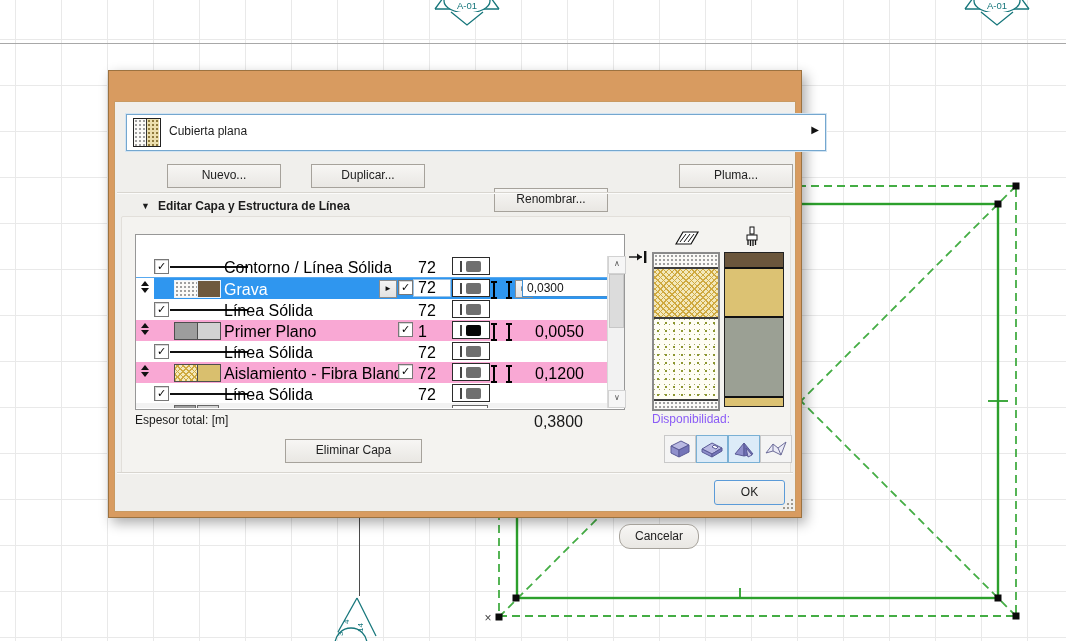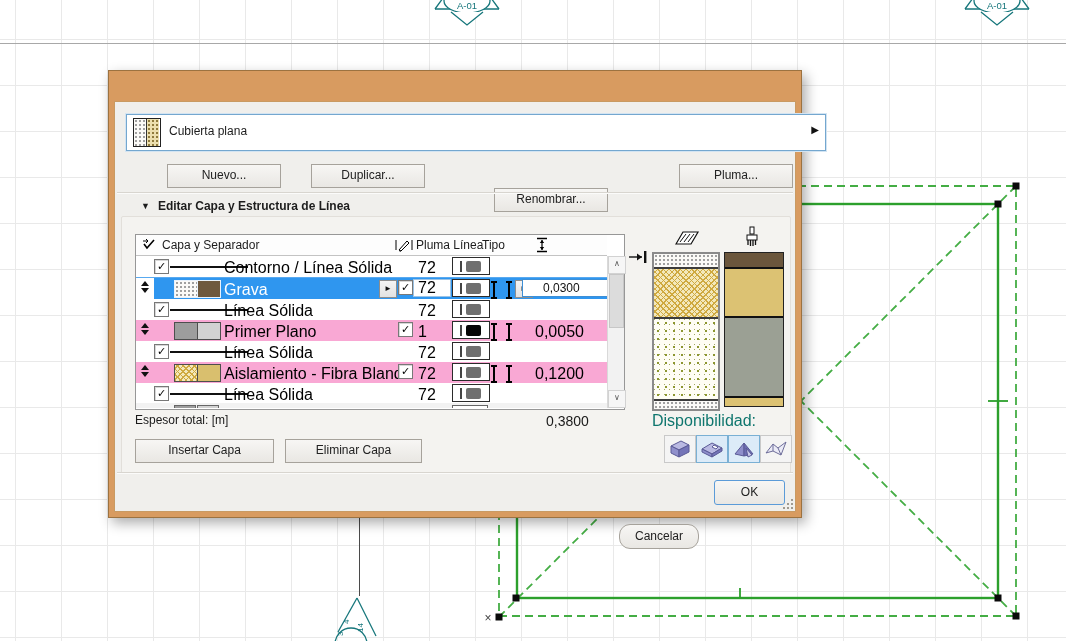--- a/index.html
+++ b/index.html
@@ -61,42 +61,42 @@
   .penval.field{left:277px;top:1px;width:32px;height:16px;background:#fff;border:1px solid #9cc3e5;padding-left:4px;line-height:16px;}
   .pensw{position:absolute;left:316px;top:1px;width:36px;height:16px;background:#fff;border:1px solid #2b2b2b;display:flex;align-items:center;}
   .pensw .pline{width:2px;height:11px;background:#444;margin-left:7px;}
   .pensw .psq{width:15px;height:11px;background:#6f6f6f;border-radius:2px;margin-left:4px;}
   .pensw .psq.black{background:#060606;}
   .tipo{position:absolute;left:355px;top:3px;display:flex;gap:9px;}
   .ibar{position:relative;display:inline-block;width:6px;height:14px;border-top:2px solid #000;border-bottom:2px solid #000;}
   .ibar::after{content:"";position:absolute;left:2px;top:0;bottom:0;width:2px;background:#000;}
   .thicktxt{position:absolute;left:399px;top:3px;}
   .thickfield{position:absolute;left:386px;top:1px;width:80px;height:16px;background:#fff;border:1px solid #3d8fd6;
-    font-size:12px;padding-left:20px;line-height:16px;color:#111;}
+    font-size:12px;padding-left:4px;line-height:16px;color:#111;}
   #sliver{position:absolute;left:0;top:168px;width:471px;height:5px;background:#f2f2f2;overflow:hidden;}
   #sliver i{position:absolute;top:2px;height:6px;border:1px solid #666;}
   
   #vscroll{position:absolute;right:0;top:21px;width:16px;height:152px;background:#f2f2f2;border-left:1px solid #d9d9d9;}
   .sarrow{position:absolute;left:0;width:16px;height:16px;background:#f6f6f6;border:1px solid #d2d2d2;
     font-size:8px;text-align:center;line-height:14px;color:#555;}
   #sarrow-up{top:0;} #sarrow-dn{bottom:0;}
   #sthumb{position:absolute;left:1px;top:18px;width:13px;height:52px;background:#dcdcdc;border:1px solid #c7c7c7;}
   
   #espesor-lbl{position:absolute;left:20px;top:311px;font-size:12px;color:#1a1a1a;}
-  #espesor-val{position:absolute;left:419px;top:311px;font-size:14px;color:#1a1a1a;margin-left:12px;}
+  #espesor-val{position:absolute;left:419px;top:311px;font-size:16px;color:#1a1a1a;}
   #btn-insertar{left:20px;top:337px;width:137px;} #btn-eliminar{left:170px;top:337px;width:135px;}
   
   #pv-hatch{position:absolute;left:559px;top:127px;} #pv-brush{position:absolute;left:629px;top:124px;}
   #pv-arrow{position:absolute;left:513px;top:148px;}
   #pv-left{position:absolute;left:537px;top:150px;width:64px;border:2px solid #8a8a8a;background:#fff;}
   #pv-right{position:absolute;left:609px;top:150px;width:58px;border:1px solid #222;background:#fff;}
   #pv-left .lyr,#pv-right .lyr{width:100%;}
   .lsep{height:2px;background:#3c3c3c;}
   .lsep2{height:2px;background:#111;}
-  #disp-lbl{position:absolute;left:537px;top:310px;font-size:16px;color:#0f766e;}
+  #disp-lbl{position:absolute;left:537px;top:310px;font-size:12px;color:#8b5cf6;}
   .disp-btn{position:absolute;top:333px;width:30px;height:26px;background:#f4f4f4;border:1px solid #c9c9c9;display:flex;align-items:center;justify-content:center;}
   .disp-btn.on{background:#dcebf8;border:1px solid #7ab0d4;}
   
   #btn-cancel{left:504px;top:378px;width:78px;height:23px;border-radius:11px;line-height:22px;margin-top:44px;}
   #btn-ok{left:599px;top:378px;width:69px;height:23px;border-radius:3px;border:1px solid #5b9bd8;line-height:22px;}
   #grip{position:absolute;right:2px;bottom:2px;width:12px;height:12px;}
   #grip i{position:absolute;width:2px;height:2px;background:#a09a90;}
   
   .stipple{background-color:#fbfaf7;background-image:radial-gradient(#a0a0a0 0.8px,transparent 1px);background-size:4px 4px;}
   .stipple-tan{background-color:#ecdfae;background-image:radial-gradient(#8f7a3c 0.8px,transparent 1px);background-size:4px 4px;}
@@ -182,39 +182,20 @@
       <div class="btn" id="btn-duplicar">Duplicar...</div>
       <div class="btn" id="btn-renombrar">Renombrar...</div>
       <div class="btn" id="btn-borrar">Pluma...</div>
 
       <div class="divline" style="top:90px"></div>
       <div id="section-head"><span class="tri">▼</span><span>Editar Capa y Estructura de Línea</span></div>
 
       <div id="panel"></div>
 
       <div id="table">
-        <div id="thead">
-          <svg style="position:absolute;left:6px;top:3px" width="16" height="14">
-              <path d="M2 6 L5 10 L12 2" stroke="#000" stroke-width="1.6" fill="none"></path>
-              <path d="M1 3 H6 M4 1 L6 3 L4 5" stroke="#000" stroke-width="1" fill="none"></path>
-            </svg>
-          <span class="htxt" style="left:26px">Capa y Separador</span>
-          <svg style="position:absolute;left:259px;top:3px" width="18" height="14">
-              <path d="M1 2 V12 M17 2 V12" stroke="#000" stroke-width="1"></path>
-              <path d="M4 12 L12 3 L14 5 L6 13 Z" stroke="#000" stroke-width="1" fill="#fff"></path>
-              <path d="M4 12 L5 14 L6 13" fill="#000"></path>
-            </svg>
-          <span class="htxt" style="left:280px">Pluma Línea</span>
-          <span class="htxt" style="left:346px">Tipo</span>
-          <svg style="position:absolute;left:400px;top:2px" width="12" height="16">
-              <path d="M1 1.5 H11 M1 14.5 H11" stroke="#000" stroke-width="1.6"></path>
-              <path d="M6 3 V13" stroke="#000" stroke-width="1.2"></path>
-              <path d="M6 3 L3.8 6 H8.2 Z M6 13 L3.8 10 H8.2 Z" fill="#000"></path>
-            </svg>
-        </div>
 
         <div class="trow" style="top:21px">
           <span class="chk" style="left:18px">✓</span>
           <span class="sepline"></span>
           <span class="nm">Contorno / Línea Sólida</span>
           <span class="penval">72</span>
           <span class="pensw">
               <i class="pline"></i>
               <i class="psq"></i>
             </span>
@@ -327,21 +308,20 @@
         <div id="vscroll">
           <div class="sarrow" id="sarrow-up">∧</div>
           <div id="sthumb"></div>
           <div class="sarrow" id="sarrow-dn">∨</div>
         </div>
       </div>
 
       <span id="espesor-lbl">Espesor total: [m]</span>
       <span id="espesor-val">0,3800</span>
 
-      <div class="btn" id="btn-insertar">Insertar Capa</div>
       <div class="btn" id="btn-eliminar">Eliminar Capa</div>
 
       <svg id="pv-hatch" width="26" height="18">
         <polygon points="2,15 9,3 24,3 17,15" fill="#fff" stroke="#111" stroke-width="1.2"></polygon>
         <path d="M6 13 L12 5 M10 13 L16 5 M14 13 L20 5" stroke="#111" stroke-width="1"></path>
       </svg>
       <svg id="pv-brush" width="16" height="22">
         <rect x="6" y="1" width="4" height="7" fill="#fff" stroke="#111"></rect>
         <rect x="3" y="9" width="10" height="5" fill="#fff" stroke="#111"></rect>
         <path d="M4 14 L4 19 M6.5 14 L6.5 20 M9 14 L9 20 M11.5 14 L11.5 19" stroke="#111" stroke-width="1.3"></path>

